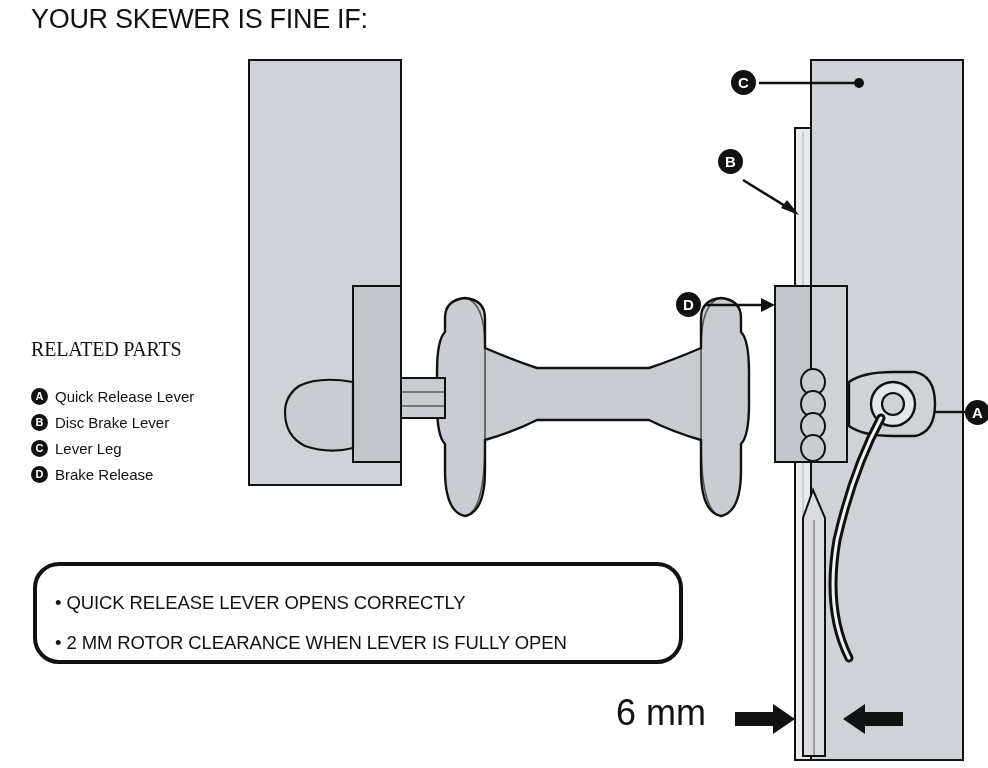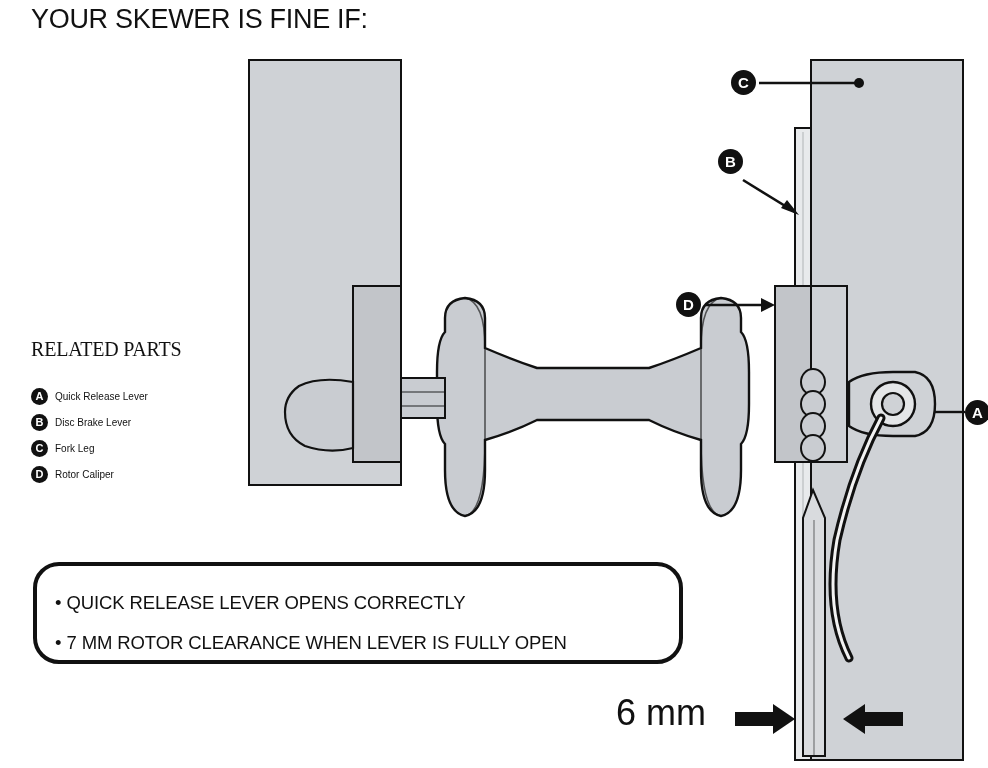--- a/index.html
+++ b/index.html
@@ -61,21 +61,21 @@
     font-size: 11px;
     font-weight: bold;
     display: flex;
     align-items: center;
     justify-content: center;
     margin-right: 7px;
     flex: 0 0 auto;
     line-height: 1;
   }
   .legend-label {
-    font-size: 10px;
+    font-size: 15px;
     color: #111;
     white-space: nowrap;
     text-align: right;
   }
   .callout {
     position: absolute;
     width: 25px;
     height: 25px;
     border-radius: 50%;
     background: #111;
@@ -137,25 +137,25 @@
     <div class="legend-item">
       <span class="bullet">A</span>
       <span class="legend-label">Quick Release Lever</span>
     </div>
     <div class="legend-item">
       <span class="bullet">B</span>
       <span class="legend-label">Disc Brake Lever</span>
     </div>
     <div class="legend-item">
       <span class="bullet">C</span>
-      <span class="legend-label">Fork Leg</span>
+      <span class="legend-label">Lever Leg</span>
     </div>
     <div class="legend-item">
       <span class="bullet">D</span>
-      <span class="legend-label">Rotor Caliper</span>
+      <span class="legend-label">Brake Release</span>
     </div>
   </div>
 
   <svg width="988" height="768" viewBox="0 0 988 768" style="position:absolute;left:0;top:0;">
 
     <rect x="236" y="60" width="152" height="425" fill="#cfd2d6" stroke="#111" stroke-width="2"></rect>
 
     <rect x="798" y="60" width="152" height="700" fill="#cfd2d6" stroke="#111" stroke-width="2"></rect>
 
     <rect x="782" y="128" width="16" height="632" fill="#e8eaec" stroke="#111" stroke-width="2"></rect>
@@ -225,17 +225,17 @@
     </g>
   </svg>
 
   <div class="callout" id="callout-c">C</div>
   <div class="callout" id="callout-b">B</div>
   <div class="callout" id="callout-d">D</div>
   <div class="callout" id="callout-a">A</div>
 
   <div class="note-box"></div>
   <div class="note-line l1">• QUICK RELEASE LEVER OPENS CORRECTLY</div>
-  <div class="note-line l2">• 7 MM ROTOR CLEARANCE WHEN LEVER IS FULLY OPEN</div>
+  <div class="note-line l2">• 2 MM ROTOR CLEARANCE WHEN LEVER IS FULLY OPEN</div>
 
   <div class="mm-label">6 mm</div>
 
 </div>
 
 </body></html>

